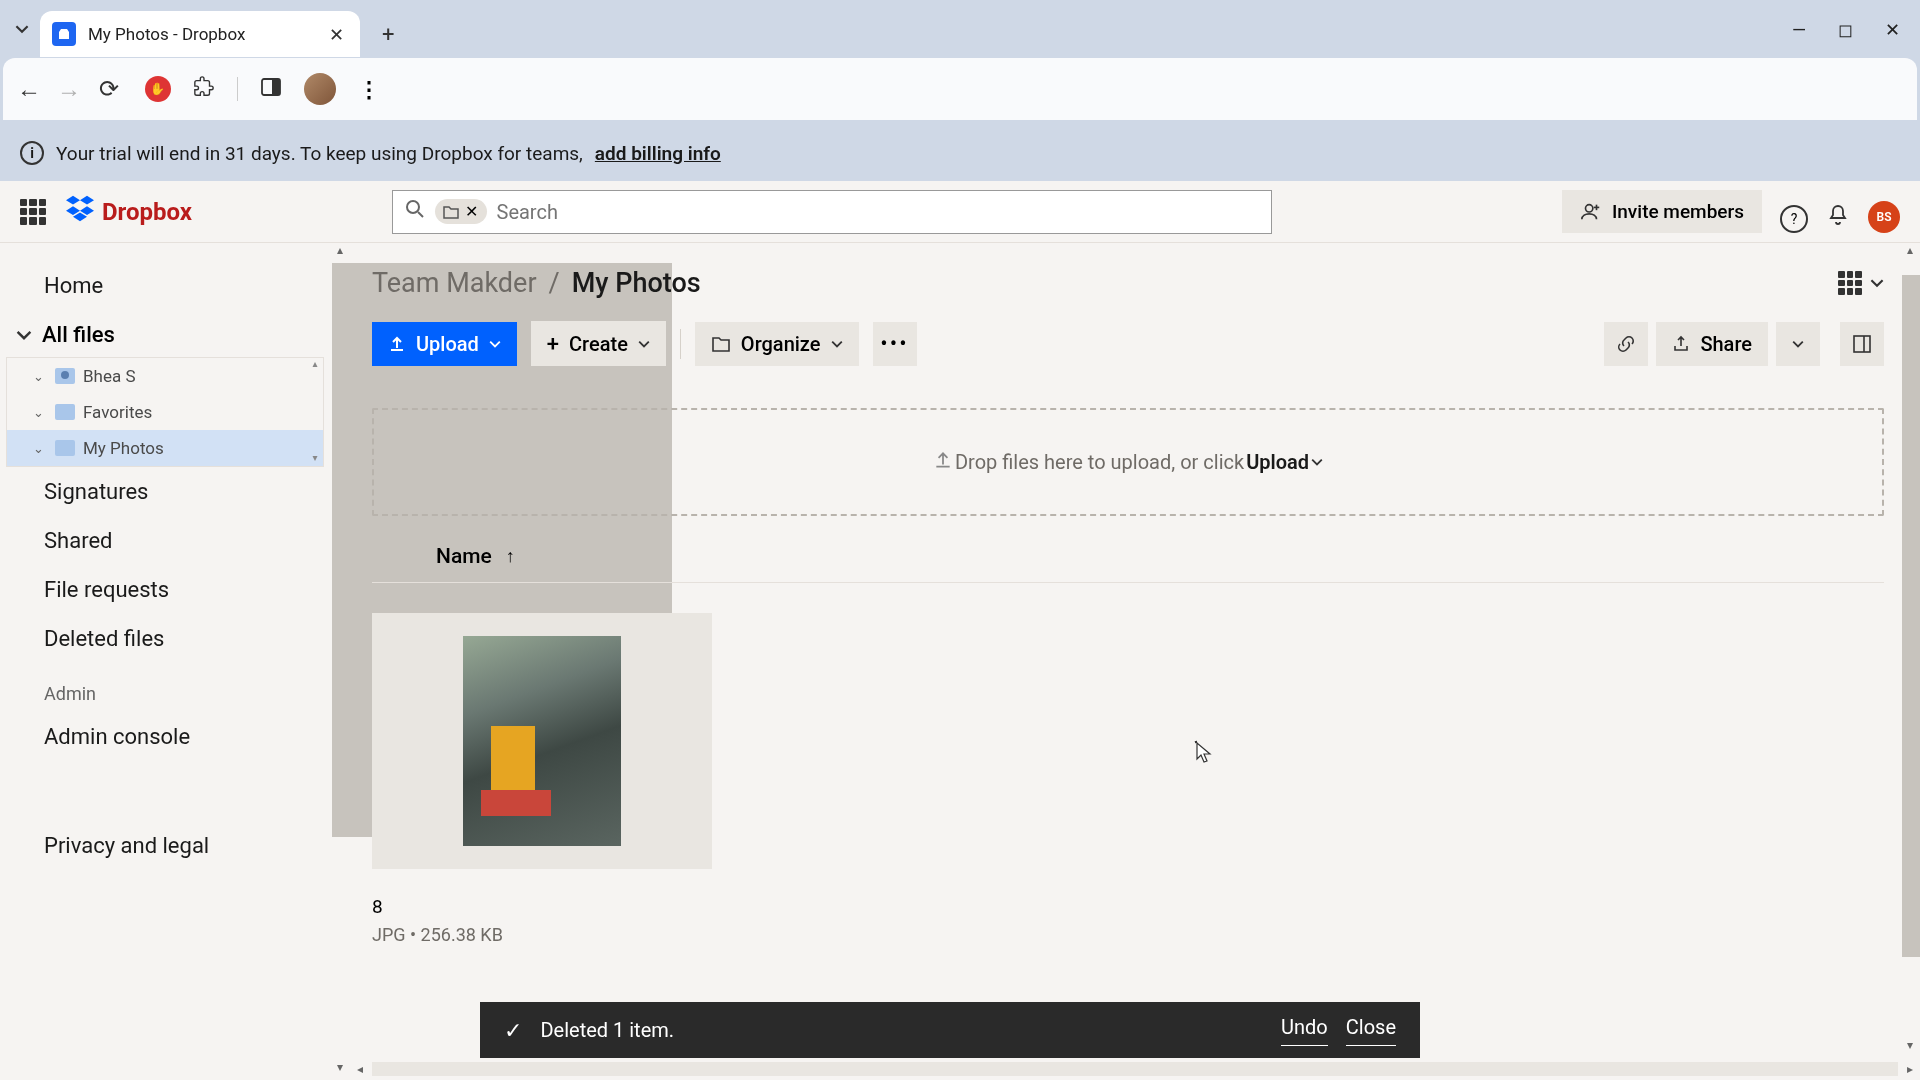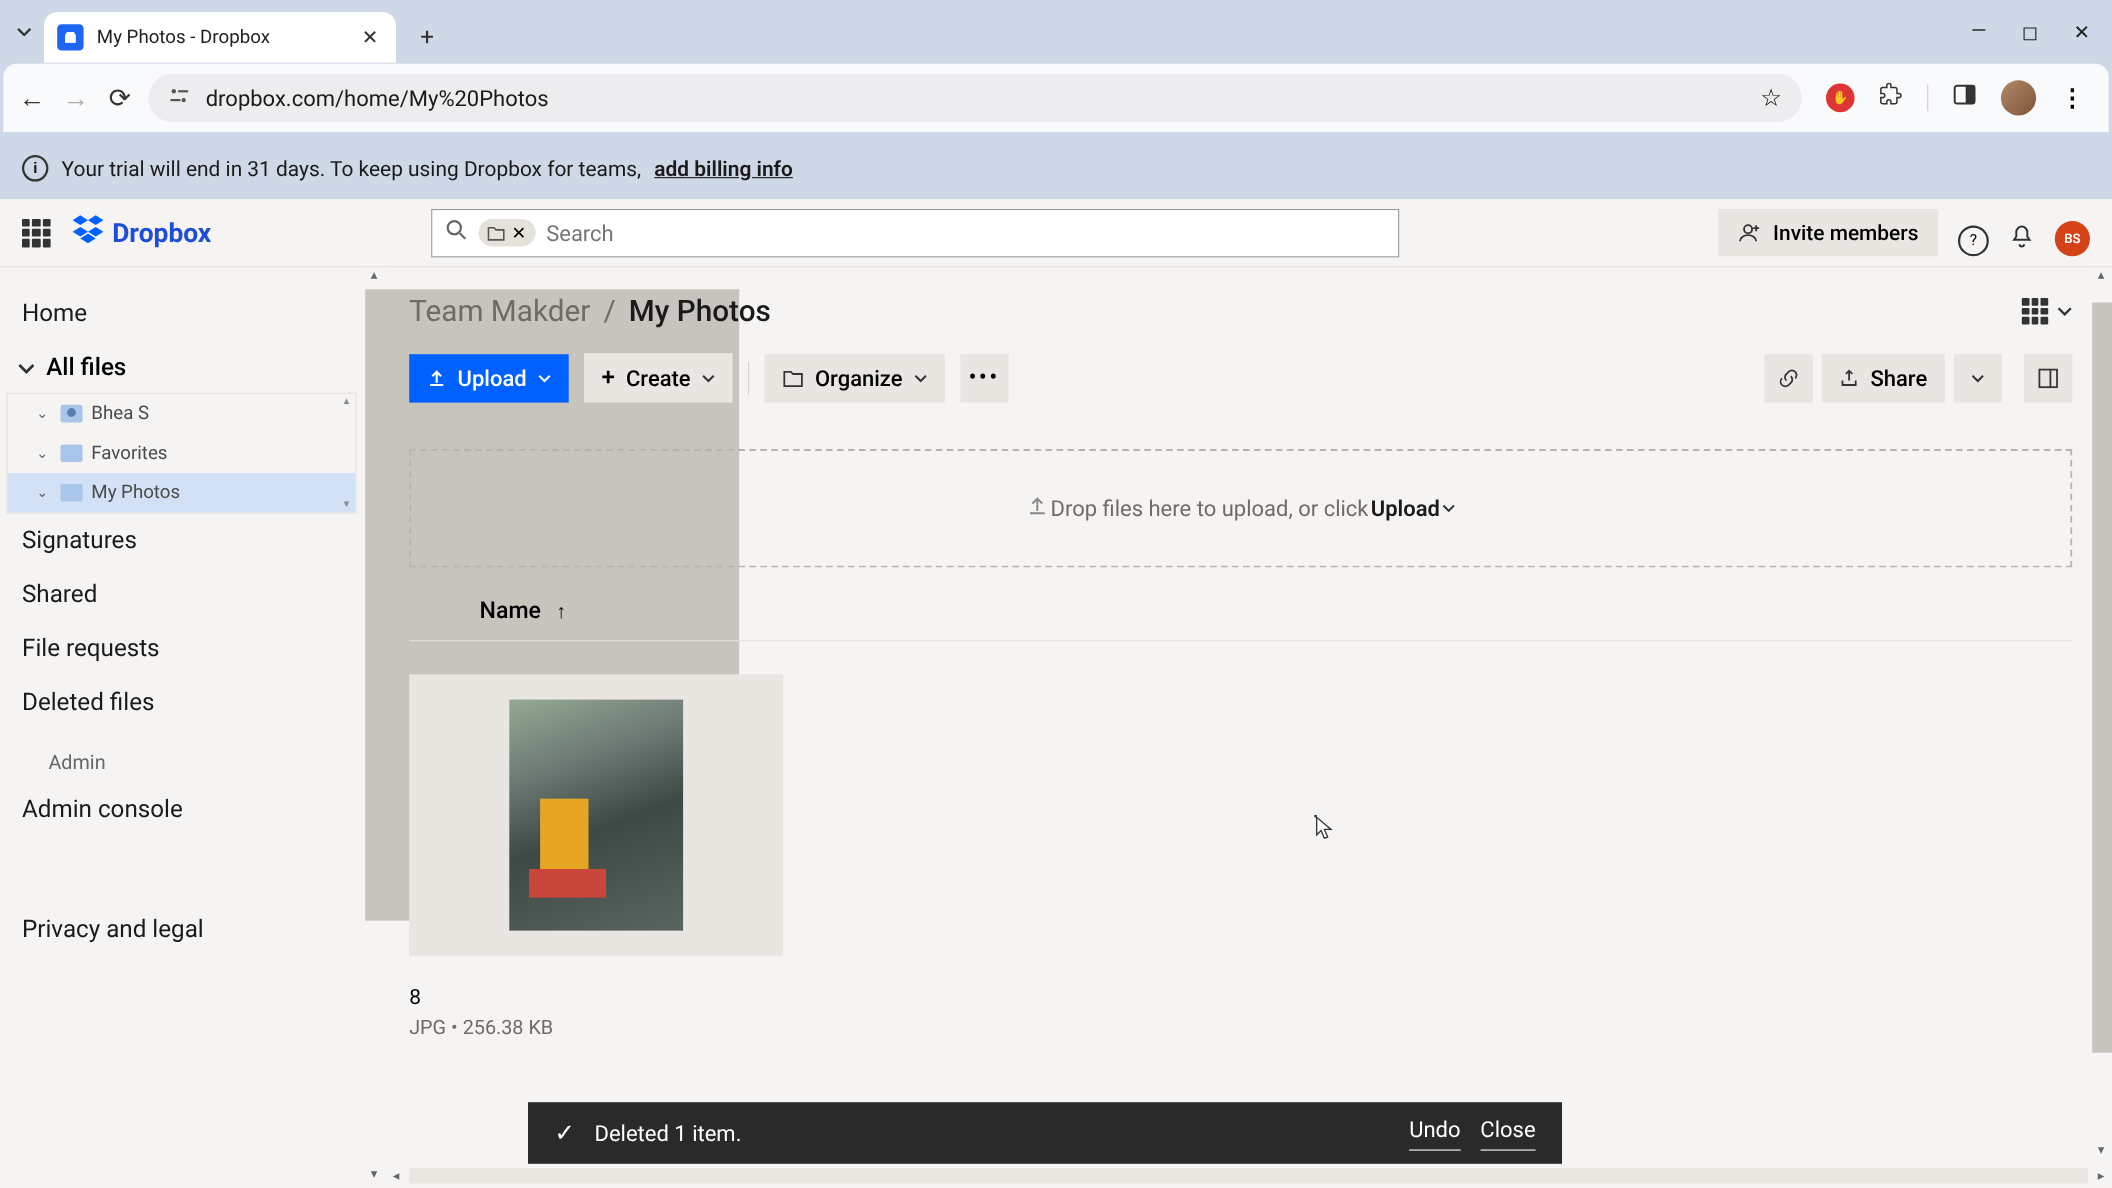--- a/index.html
+++ b/index.html
@@ -37,40 +37,40 @@
 .trial-banner { background:#cfd8e6; height:56px; display:flex; align-items:center; padding: 0 20px; gap:12px; font-size:19px; color:#1a1a1a; }
 .trial-banner .info-icon { width:24px; height:24px; border:2px solid #333; border-radius:50%; display:flex; align-items:center; justify-content:center; font-size:14px; font-weight:bold; }
 .trial-banner a { color:#1a1a1a; font-weight:600; text-decoration: underline; }
 
 
 .app-header { background:#f6f4f2; height:62px; display:flex; align-items:center; padding:0 20px; gap:20px; border-bottom:1px solid #e5e0db; }
 .apps-grid { width:26px; height:26px; display:grid; grid-template-columns:repeat(3,1fr); grid-template-rows:repeat(3,1fr); gap:2px; }
 .apps-grid span { background:#333; border-radius:1px; }
 .db-logo { display:flex; align-items:center; gap:8px; }
 .db-glyph { color:#0061fe; font-size:28px; }
-.db-word { font-size:24px; font-weight:700; color:#1d4ed8; }
+.db-word { font-size:24px; font-weight:700; color:#b91c1c; }
 .search-box { width: 880px; height:44px; border:1px solid #999; background:#fff; display:flex; align-items:center; padding:0 12px; gap:10px; margin-left: 180px; }
 .search-box .sicon { font-size:20px; color:#666; }
 .search-chip { background:#e5e1db; border-radius:14px; padding:3px 8px; display:flex; align-items:center; gap:6px; }
 .search-box input { border:none; outline:none; flex:1; font-size:20px; background:transparent; }
 .header-right { margin-left:auto; display:flex; align-items:flex-end; gap:18px; }
 .invite-btn { background:#e9e6e1; padding:10px 18px; display:flex; align-items:center; gap:10px; font-size:19px; font-weight:500; }
 .hdr-icon { width:28px; height:28px; border:2px solid #333; border-radius:50%; display:flex; align-items:center; justify-content:center; font-size:14px; }
 .bell-icon { font-size:24px; }
 .user-badge { width:32px; height:32px; border-radius:50%; background:#d64218; color:#fff; display:flex; align-items:center; justify-content:center; font-size:12px; font-weight:600; }
 
 
 .main-area { display:flex; height: calc(1080px - 125px - 56px - 62px); background:#f6f4f2; position:relative; }
 .sidebar-wrap { width:350px; display:flex; }
 .sidebar { width: 330px; padding-top:24px; overflow:hidden; }
 .vscroll { width:20px; background:#f6f4f2; position:relative; }
 .vscroll .up-btn, .vscroll .down-btn { height:20px; text-align:center; font-size:12px; color:#666; }
 .vscroll .track { position:absolute; top:20px; bottom:20px; left:0; right:0; }
 .vscroll .thumb { background:#c7c3bd; position:absolute; left:2px; right:2px; }
-.sidebar-item { padding: 12px 20px 12px 20px; font-size:22px; color:#1a1a1a; display:flex; align-items:center; gap:10px; }
+.sidebar-item { padding: 12px 20px 12px 44px; font-size:22px; color:#1a1a1a; display:flex; align-items:center; gap:10px; }
 .sidebar-item.top1 { padding-top:6px; }
 .for-you-dot { width:8px; height:8px; border-radius:50%; background:#0061fe; margin-left:4px; margin-top:8px; }
 .all-files-hdr { padding:12px 20px 10px 16px; display:flex; align-items:center; gap:10px; font-size:22px; font-weight:500; }
 .tree-box { border:1px solid #e5e0db; background:#f6f4f2; margin: 0 6px 0 6px; position:relative; }
 .tree-box .tree-scroll { position:absolute; right:0; top:0; bottom:0; width:16px; }
 .tree-item { padding:8px 8px 8px 26px; display:flex; align-items:center; gap:8px; font-size:17px; color:#4a4a4a; }
 .tree-item.selected { background:#d2e1f5; }
 .tree-item .chev { width:14px; font-size:13px; color:#666; }
 .tree-item .folder-icon { width:20px; height:16px; background:#a9c6ea; border-radius:2px; position:relative; }
 .tree-item .folder-icon.person::after { content:""; position:absolute; width:8px; height:8px; background:#5a7fb0; border-radius:50%; top:3px; left:6px; }
@@ -142,32 +142,20 @@
     <div class="window-controls">
       <span>—</span>
       <span>◻</span>
       <span>✕</span>
     </div>
   </div>
   <div class="addr-bar">
     <span class="nav-icon">←</span>
     <span class="nav-icon dim">→</span>
     <span class="nav-icon">⟳</span>
-    <div class="url-field">
-      <span class="site-icon">
-        <svg width="20" height="20" viewBox="0 0 20 20">
-            <circle cx="5" cy="6" r="2" fill="#555"></circle>
-            <rect x="9" y="5" width="9" height="2" fill="#555"></rect>
-            <circle cx="14" cy="14" r="2" fill="#555"></circle>
-            <rect x="2" y="13" width="9" height="2" fill="#555"></rect>
-          </svg>
-      </span>
-      <span class="url-text">dropbox.com/home/My%20Photos</span>
-      <span class="url-star">☆</span>
-    </div>
     <div class="ext-icons">
       <span class="ext-circle">✋</span>
       <span class="ext-puzzle">
         <svg width="22" height="22" viewBox="0 0 24 24">
             <path d="M20 11h-2V7c0-1.1-.9-2-2-2h-4V3a2 2 0 10-4 0v2H4c-1.1 0-2 .9-2 2v4h2a2 2 0 110 4H2v4c0 1.1.9 2 2 2h4v-2a2 2 0 114 0v2h4c1.1 0 2-.9 2-2v-4h2a2 2 0 100-4z" fill="none" stroke="#333" stroke-width="1.5"></path>
           </svg>
       </span>
       <span class="ext-divider"></span>
       <span class="ext-panel">
         <svg width="22" height="22" viewBox="0 0 22 22">

